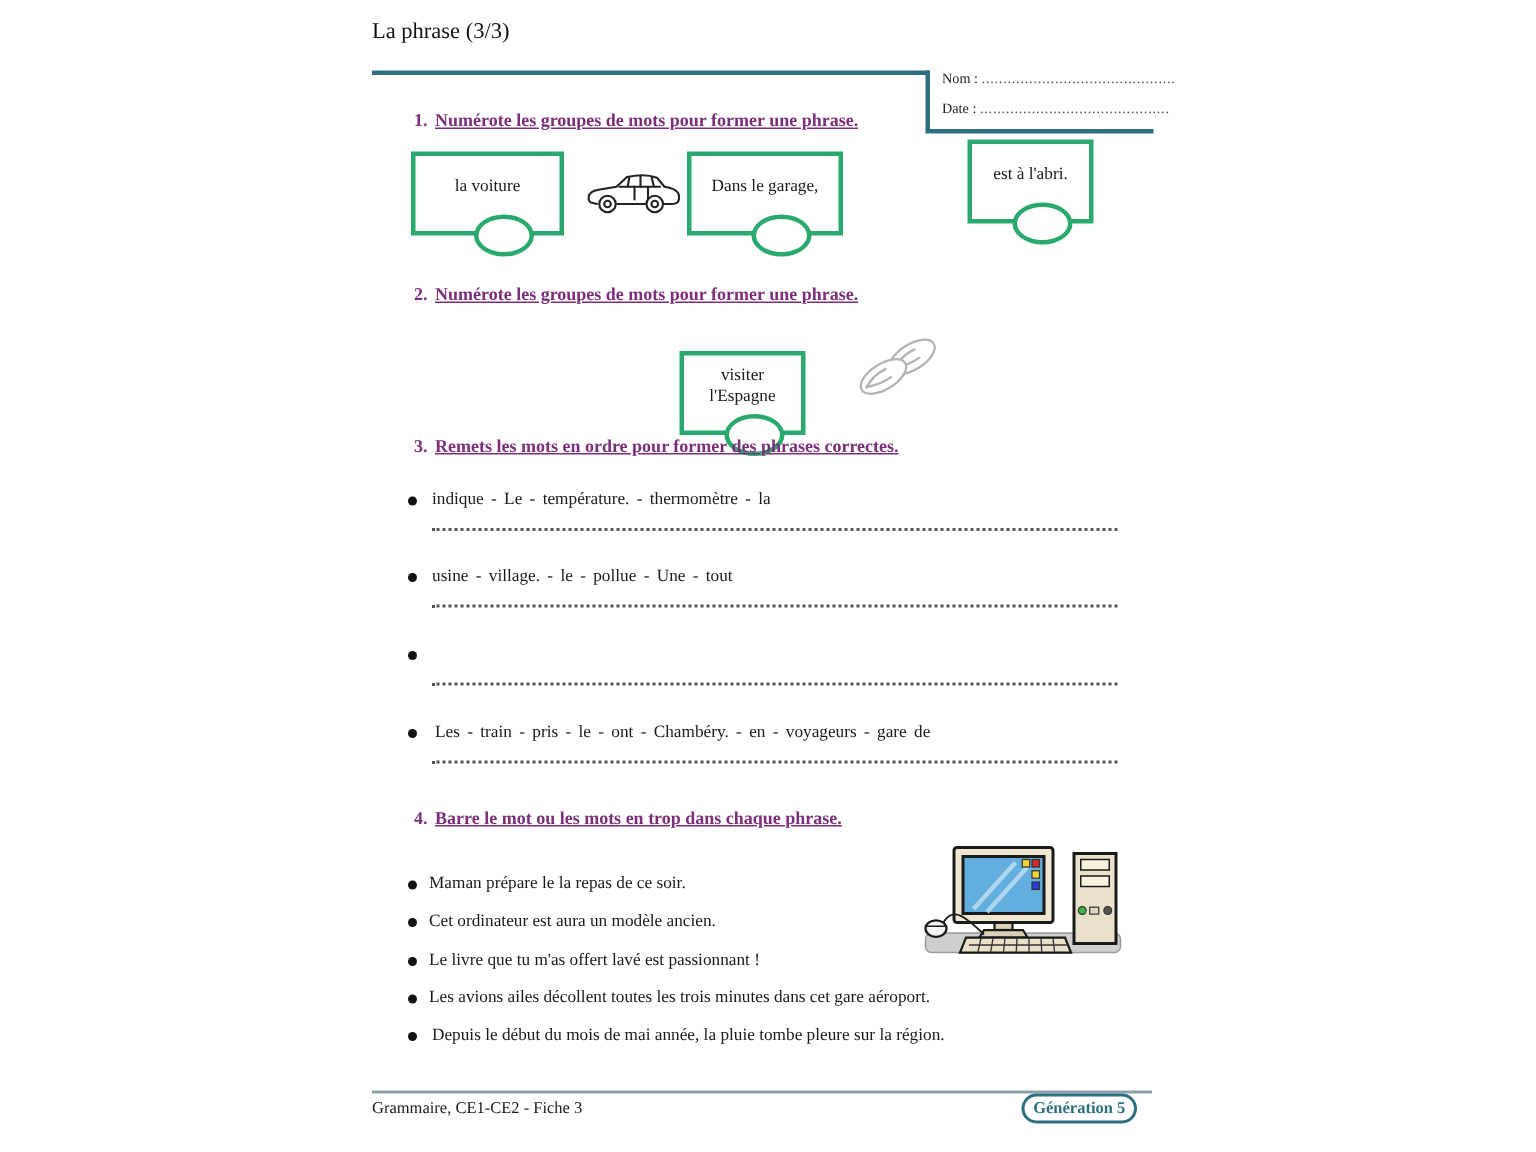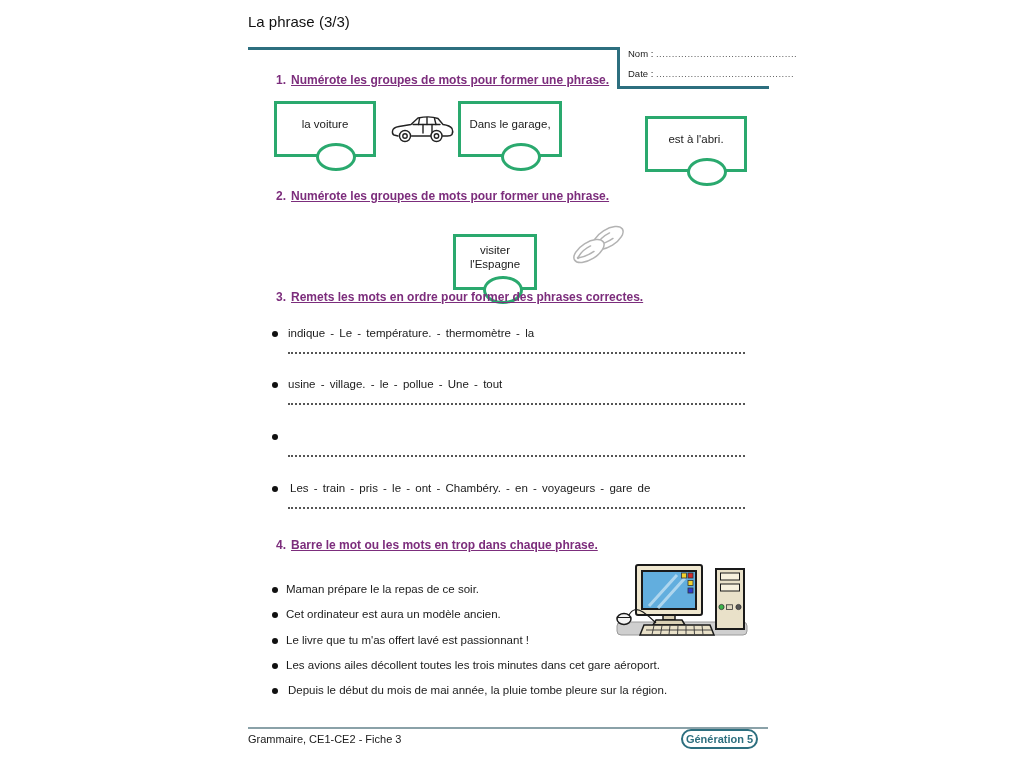--- a/index.html
+++ b/index.html
@@ -1,17 +1,17 @@
 <!DOCTYPE html>
 <html><head>
 <meta charset="utf-8">
 <style>
   html,body{margin:0;padding:0;background:#fff;}
   #page{position:relative;width:1024px;height:768px;background:#ffffff;overflow:hidden;
-        font-family:Liberation Sans, sans-serif;color:#1a1a1a;}
+        font-family:Liberation Serif, serif;color:#1a1a1a;}
   .abs{position:absolute;}
   .page-title{font-size:15px;color:#111;}
   .rule{background:#2d6f7f;}
   .idline{font-size:9.5px;color:#222;white-space:nowrap;}
   .idline .dots{color:#555;letter-spacing:.5px;}
   .heading{font-size:12px;font-weight:bold;color:#7c2d7c;white-space:nowrap;margin-left:16px;}
   .heading .num{margin-right:5px;}
   .heading .u{text-decoration:underline;}
   .wbox{border:3px solid #2aa96e;box-sizing:border-box;display:flex;align-items:center;
         justify-content:center;text-align:center;font-size:11.5px;line-height:14px;
@@ -68,21 +68,21 @@
       <circle cx="46.5" cy="26" r="5.5" fill="#fff"></circle>
       <circle cx="46.5" cy="26" r="2.2"></circle>
     </g>
   </svg>
 
   <div class="abs wbox" style="left:458px;top:101px;width:104px;height:56px;">
     <span>Dans le garage,</span>
     <span class="oval"></span>
   </div>
 
-  <div class="abs wbox" style="left:645px;top:116px;width:102px;height:56px;">
+  <div class="abs wbox" style="left:645px;top:93px;width:84px;height:56px;">
     <span>est à l'abri.</span>
     <span class="oval"></span>
   </div>
 
   <div class="abs heading" style="left:260px;top:189px;">
     <span class="num">2.</span><span class="u">Numérote les groupes de mots pour former une phrase.</span>
   </div>
 
 
   <div class="abs wbox" style="left:453px;top:234px;width:84px;height:56px;">

